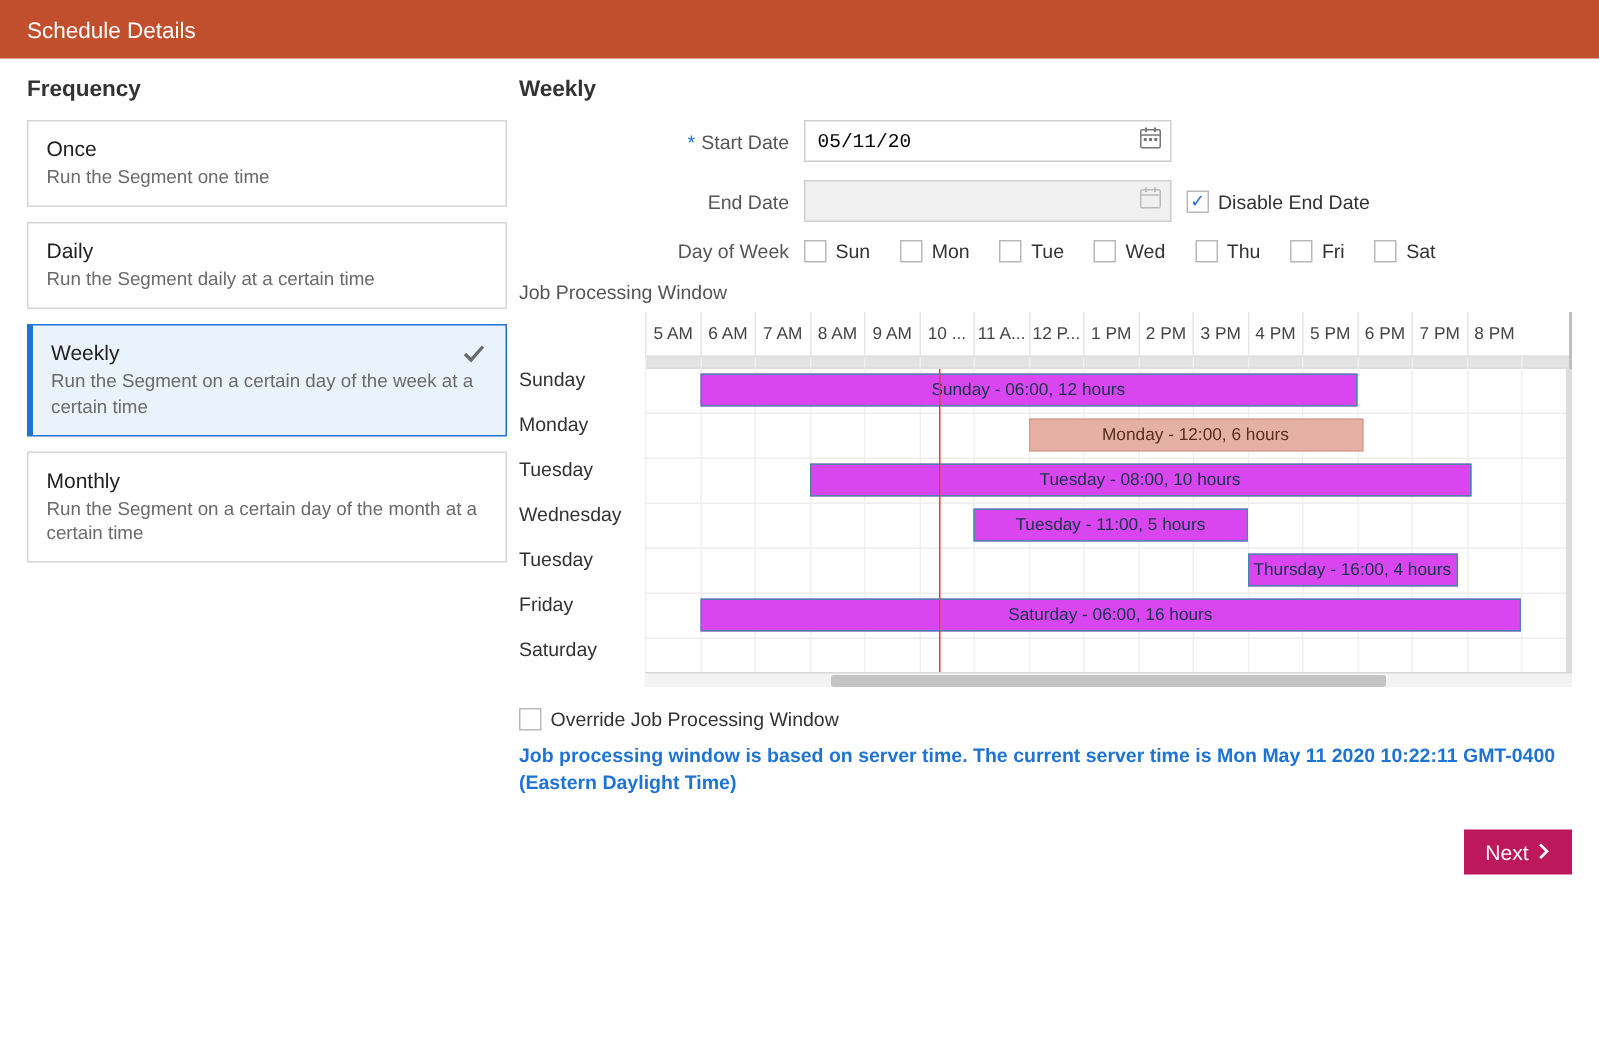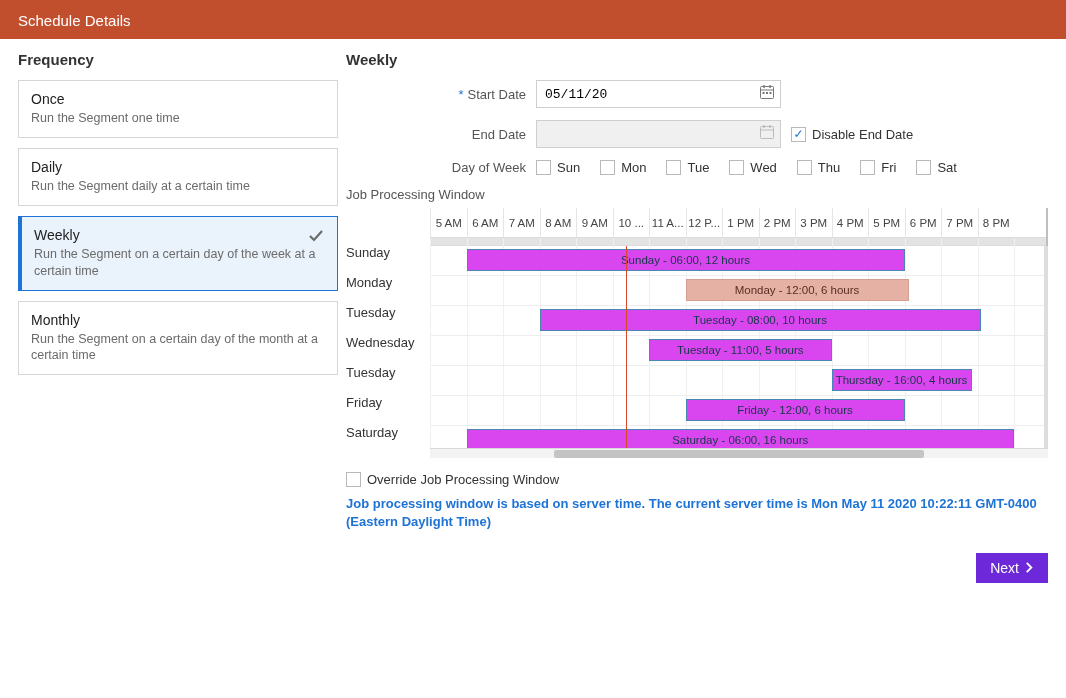--- a/index.html
+++ b/index.html
@@ -191,21 +191,21 @@
     margin-top: 8px;
     line-height: 1.4;
   }
 
   .footer {
     display: flex;
     justify-content: flex-end;
     padding: 8px 18px 16px 18px;
   }
   .next-btn {
-    background: #6d28d9;
+    background: #be185d;
     color: #fff;
     border: none;
     padding: 7px 14px;
     font-size: 14px;
     cursor: pointer;
     display: inline-flex;
     align-items: center;
     gap: 6px;
   }
   .chev { display: inline-block; }
@@ -381,23 +381,20 @@
               <div class="jpw-row">
                 <div class="jpw-bar" style="left: 109.5px; width: 441px;">Tuesday - 08:00, 10 hours</div>
               </div>
               <div class="jpw-row">
                 <div class="jpw-bar" style="left: 219px; width: 182.5px;">Tuesday - 11:00, 5 hours</div>
               </div>
               <div class="jpw-row">
                 <div class="jpw-bar" style="left: 401.5px; width: 140px;">Thursday - 16:00, 4 hours</div>
               </div>
               <div class="jpw-row">
-                <div class="jpw-bar" style="left: 255.5px; width: 219px;">Friday - 12:00, 6 hours</div>
-              </div>
-              <div class="jpw-row">
                 <div class="jpw-bar" style="left: 36.5px; width: 547.5px;">Saturday - 06:00, 16 hours</div>
               </div>
             </div>
           <div class="jpw-now-line" id="jpw-now" style="left: 196.005px;"></div>
         </div>
         <div class="jpw-vscroll"></div>
       </div>
     </div>
     <div class="jpw-hscroll">
       <div class="jpw-hscroll-thumb" style="left:20%; width:60%"></div>

